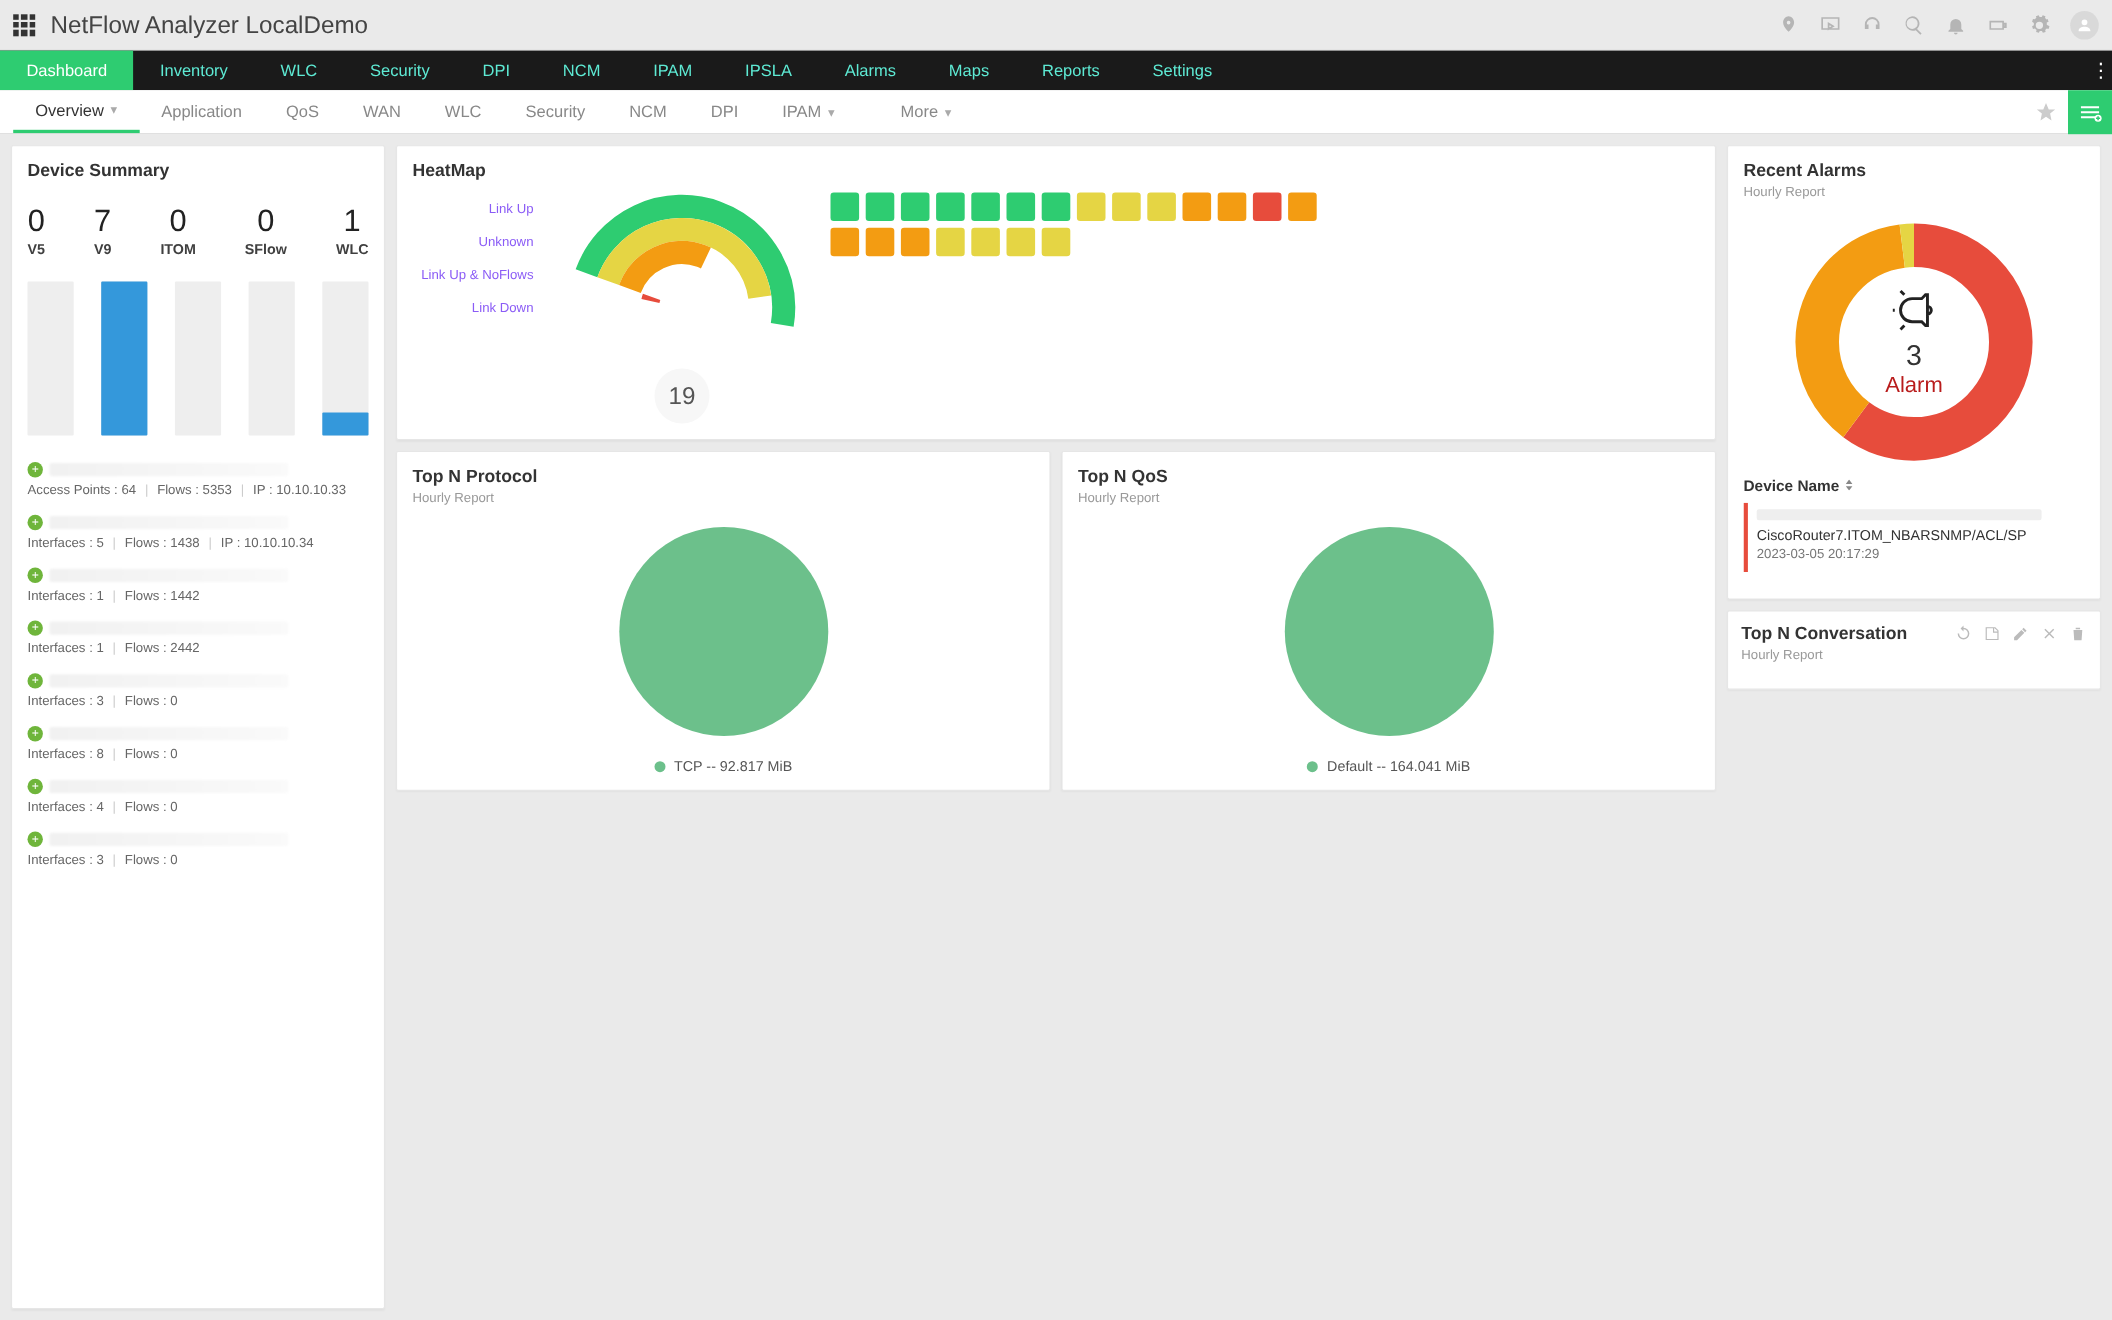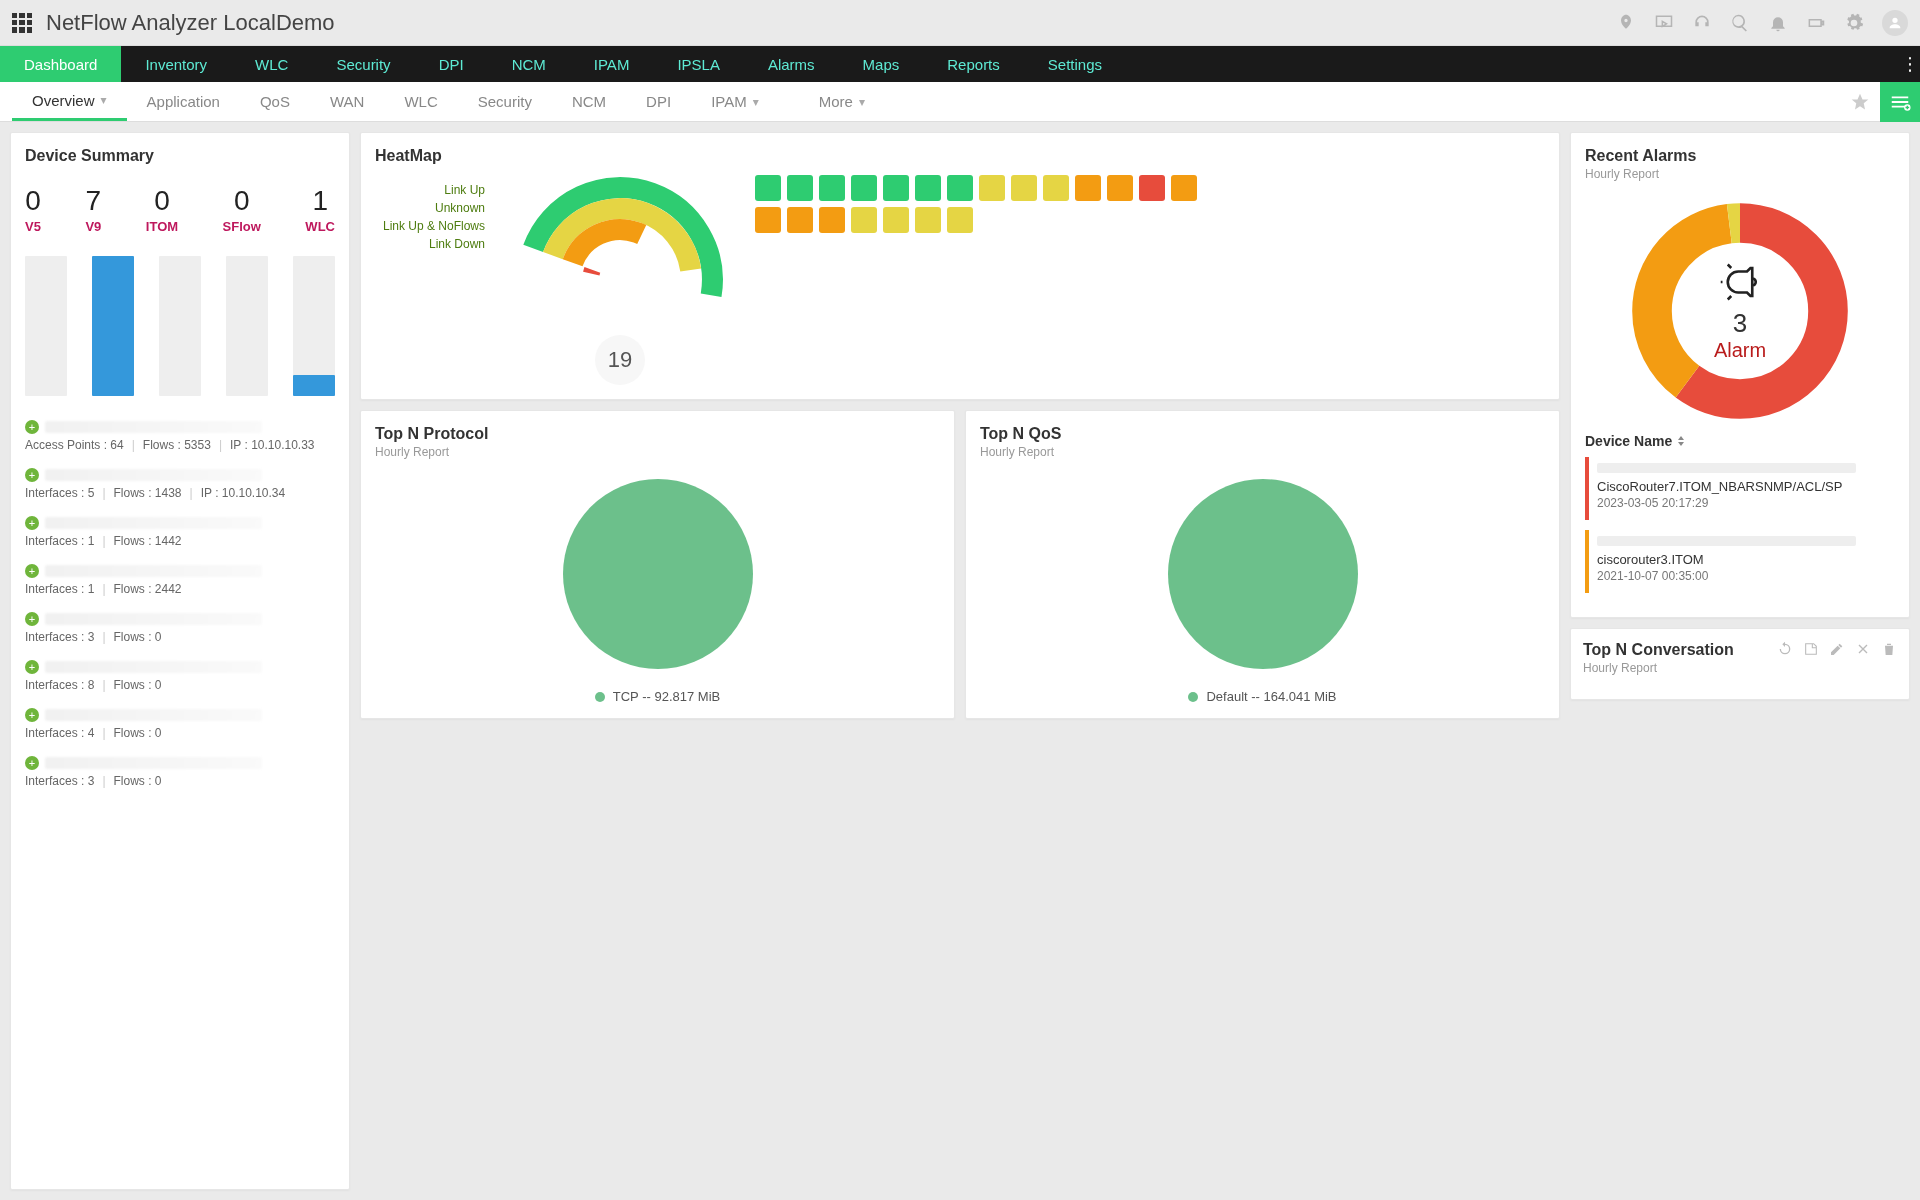--- a/index.html
+++ b/index.html
@@ -29,34 +29,34 @@
 .content{display:grid;grid-template-columns:340px 1fr 340px;gap:10px;padding:10px;min-height:calc(100vh - 122px);}
 .card{background:#fff;border:1px solid #e6e6e6;border-radius:2px;padding:14px;box-shadow:0 1px 2px rgba(0,0,0,0.04);}
 .card .card-title{font-size:16px;font-weight:600;color:#333;margin-bottom:2px;}
 .card .card-sub{font-size:12px;color:#999;margin-bottom:12px;}
 .left-col{display:flex;flex-direction:column;}
 .mid-col{display:flex;flex-direction:column;gap:10px;}
 .right-col{display:flex;flex-direction:column;gap:10px;}
 
 .device-summary .stats{display:flex;justify-content:space-between;text-align:center;margin-top:20px;}
 .device-summary .stat .num{font-size:28px;font-weight:500;color:#222;}
-.device-summary .stat .lbl{font-size:13px;color:#be185d;font-weight:600;margin-top:2px;}
+.device-summary .stat .lbl{font-size:13px;color:#404040;font-weight:600;margin-top:2px;}
 .device-summary .bars{display:flex;justify-content:space-between;margin-top:22px;height:140px;align-items:flex-end;}
 .device-summary .bars .bar{width:42px;background:#eee;height:100%;border-radius:1px;position:relative;}
 .device-summary .bars .bar .fill{position:absolute;bottom:0;left:0;right:0;background:#3498db;border-radius:1px;}
 .device-list{margin-top:18px;}
 .device-item{padding:6px 0 10px;border-bottom:0 solid #eee;}
 .device-item .hdr{display:flex;align-items:center;gap:6px;margin-bottom:4px;}
 .device-item .plus{width:14px;height:14px;border-radius:50%;background:#6fb53b;color:#fff;font-size:11px;line-height:14px;text-align:center;}
 .device-item .name{display:inline-block;width:70%;height:12px;background:linear-gradient(90deg,#f1f1f1,#fafafa);border-radius:2px;filter:blur(1px);}
 .device-item .meta{font-size:12px;color:#666;display:flex;gap:8px;flex-wrap:wrap;}
 .device-item .meta .sep{color:#ccc;}
 
 .heatmap .ring-wrap{display:flex;gap:30px;align-items:flex-start;margin-top:10px;}
-.ring-wrap .legend{text-align:right;font-size:12px;color:#4d7c0f;width:110px;display:flex;flex-direction:column;gap:4px;margin-top:8px;}
+.ring-wrap .legend{text-align:right;font-size:12px;color:#8b5cf6;width:110px;display:flex;flex-direction:column;gap:16px;margin-top:8px;}
 .ring-wrap .donut{position:relative;width:210px;height:210px;}
 .ring-wrap .donut svg{width:210px;height:210px;}
 .ring-center{position:absolute;inset:0;display:flex;align-items:flex-end;justify-content:center;}
 .ring-center .circ{width:50px;height:50px;border-radius:50%;background:#f7f7f7;display:flex;align-items:center;justify-content:center;font-size:22px;color:#555;}
 .grid-boxes{display:flex;flex-direction:column;gap:6px;}
 .grid-boxes .row{display:flex;gap:6px;}
 .grid-boxes .cell{width:26px;height:26px;border-radius:3px;}
 
 .two-col{display:grid;grid-template-columns:1fr 1fr;gap:10px;}
 .pie-card .pie-wrap{display:flex;align-items:center;justify-content:center;margin-top:20px;}
@@ -434,25 +434,20 @@
         <span>Device Name</span>
         <svg width="10" height="10" viewBox="0 0 10 10">
             <path d="M5 0l3 4H2zM5 10L2 6h6z" fill="#888"></path>
           </svg>
       </div>
       <div class="alarms-scroll" id="alarm-list">
           <div class="alarm-item" style="border-left-color: rgb(231, 76, 60);">
             <div class="blurline" style="width:90%"></div>
             <div class="a-title">CiscoRouter7.ITOM_NBARSNMP/ACL/SP</div>
             <div class="a-time">2023-03-05 20:17:29</div>
-          </div>
-          <div class="alarm-item" style="border-left-color: rgb(243, 156, 18);">
-            <div class="blurline" style="width:90%"></div>
-            <div class="a-title">ciscorouter3.ITOM</div>
-            <div class="a-time">2021-10-07 00:35:00</div>
           </div>
         </div>
     </div>
 
     <div class="card conv-card">
       <div class="conv-header">
         <div>
           <div class="card-title">Top N Conversation</div>
           <div class="card-sub">Hourly Report</div>
         </div>

